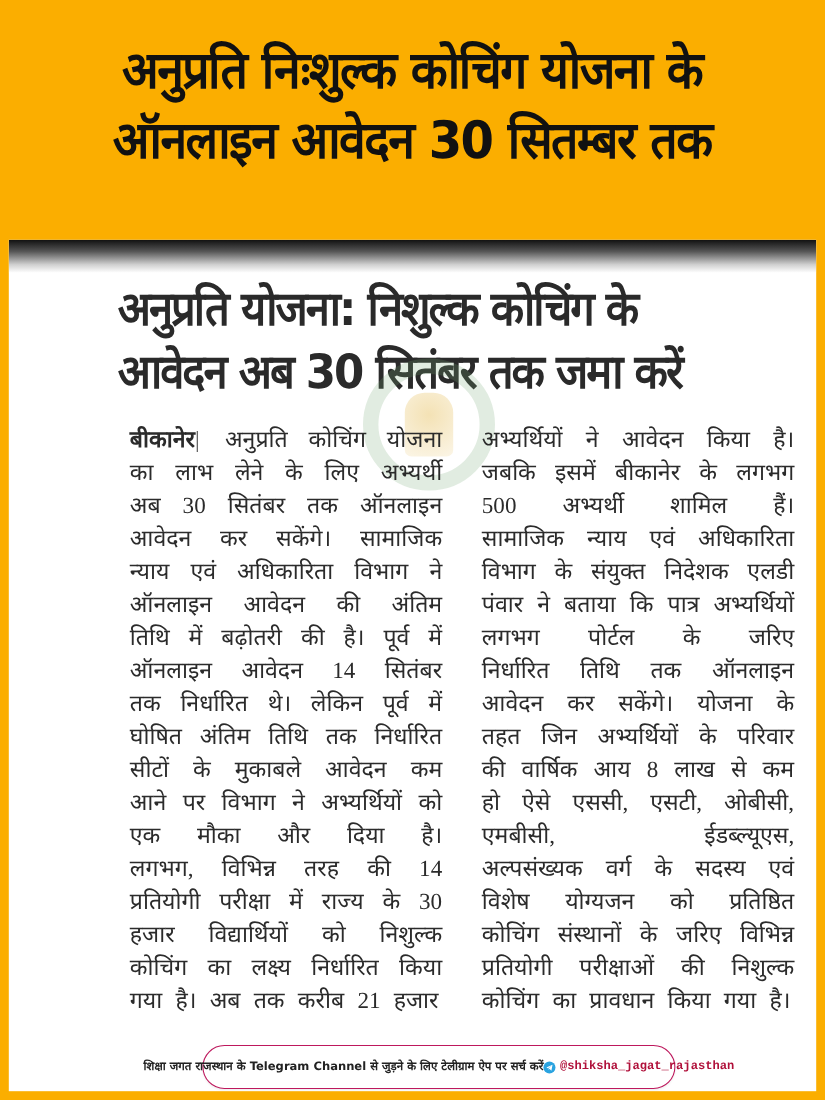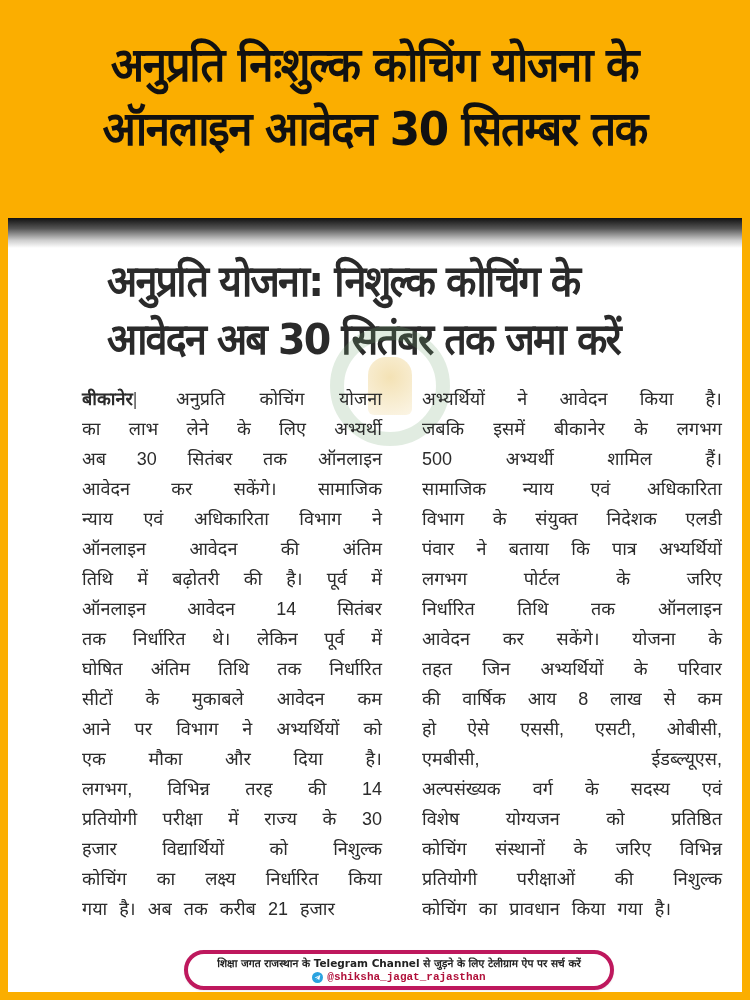--- a/index.html
+++ b/index.html
@@ -50,35 +50,35 @@
       width: 44px; height: 58px; border-radius: 18px 18px 6px 6px;
       background: radial-gradient(circle at 50% 35%, rgba(230,190,90,0.45), rgba(230,190,90,0.15));
     }
 
     .columns {
       position: absolute; left: 74px; top: 166px; width: 640px;
       display: flex; justify-content: space-between;
     }
     .col {
       width: 300px;
-      font-family: Liberation Sans, sans-serif;
-      font-size: 18px; line-height: 30px; color: #2b2b2b;
+      font-family: Liberation Serif, serif;
+      font-size: 21px; line-height: 30px; color: #2b2b2b; margin-left: 36px;
     }
     .col .line {
       display: flex; justify-content: space-between; white-space: nowrap;
       height: 30px;
     }
     .col .line.last { justify-content: flex-start; gap: 12px; }
     .dateline { font-weight: bold; }
     .dateline-sep { color: #555; margin-right: 4px; }
 
     .telegram-box {
       position: absolute; left: 176px; top: 732px; width: 430px; height: 40px;
-      border: 4px solid #be185d; border-radius: 20px; background: #fff;
-      display: flex; flex-direction: column; align-items: center; justify-content: center;
+      border: 1px solid #be185d; border-radius: 20px; background: #fff;
+      display: flex; flex-direction: row; align-items: center; justify-content: center;
       box-shadow: 0 1px 2px rgba(0,0,0,0.08);
     }
     .telegram-text {
       font-size: 10.5px; font-weight: bold; color: #222; line-height: 14px; white-space: nowrap;
     }
     .telegram-handle-row { display: flex; align-items: center; gap: 4px; line-height: 14px; font-family: Liberation Mono, monospace; }
     .telegram-icon {
       width: 11px; height: 11px; border-radius: 50%; background: #2AA3E0;
       display: inline-flex; align-items: center; justify-content: center;
     }

